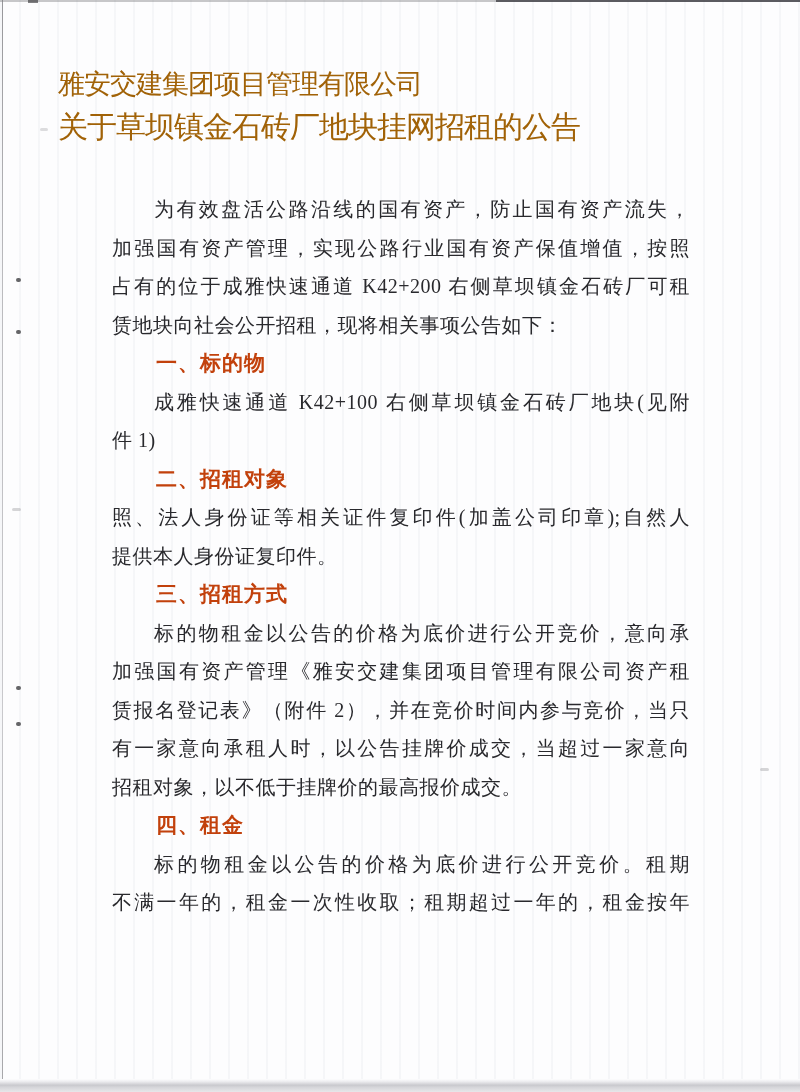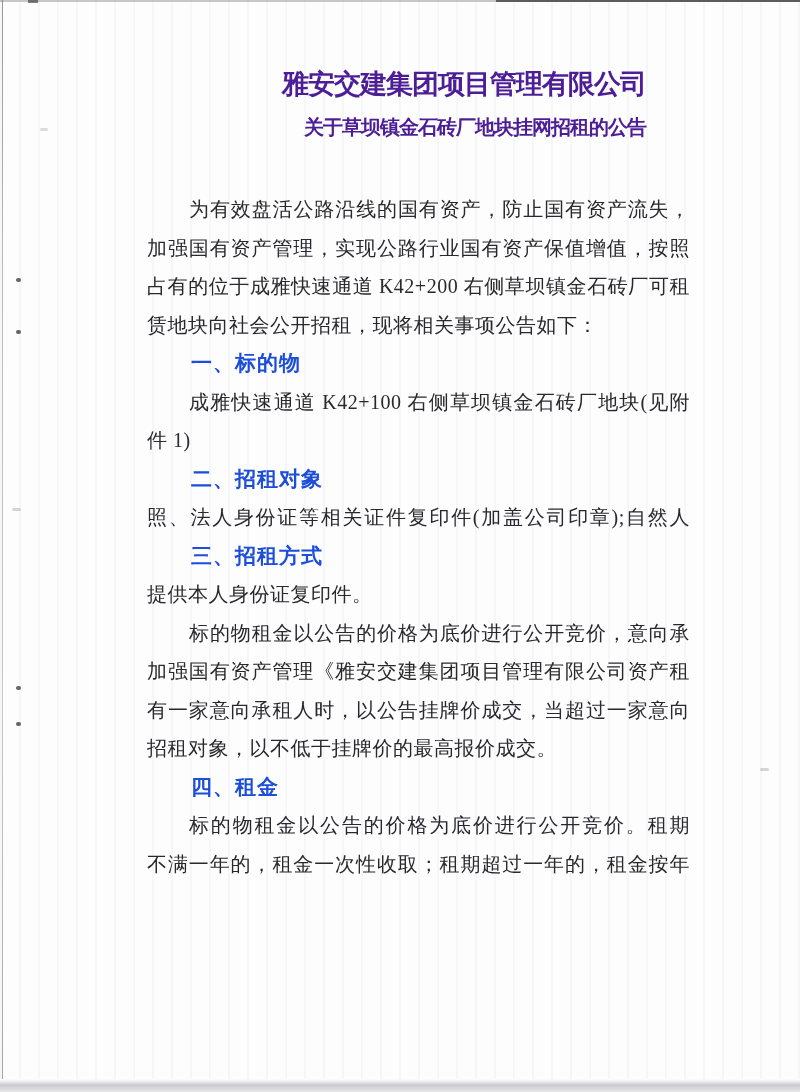--- a/index.html
+++ b/index.html
@@ -55,48 +55,47 @@
   .speck.s2 { left: 16px; top: 330px; }
   .speck.s3 { left: 16px; top: 686px; }
   .speck.s4 { left: 16px; top: 722px; }
   .speck.f1 { left: 40px; top: 128px; opacity: 0.18; width: 8px; height: 3px; }
   .speck.f2 { left: 12px; top: 508px; opacity: 0.22; width: 9px; height: 3px; }
   .speck.f3 { left: 760px; top: 768px; opacity: 0.22; width: 9px; height: 3px; }
 
   
   .title-block {
     position: absolute; left: 58px; top: 64px; width: 588px;
-    text-align: right; color: #4c1d95; font-weight: bold;
+    text-align: left; color: #a16207; font-weight: normal;
   }
   .title-line-1 { font-size: 27px; line-height: 40px; letter-spacing: -1px; }
-  .title-line-2 { font-size: 20px; line-height: 46px; letter-spacing: -1px; }
+  .title-line-2 { font-size: 30px; line-height: 46px; letter-spacing: -1px; }
 
   
   .body-block {
     position: absolute; left: 112px; top: 190px; width: 578px;
     color: #29292d; font-size: 20px;
   }
   .line {
     line-height: 38.5px;
     height: 38.5px;
     overflow: hidden;
     letter-spacing: 0.5px;
-    margin-left: 35px;
   }
   .line.full {
     text-align: justify;
     text-align-last: justify;
   }
   .line.indent { text-indent: 42px; }
   .line.heading {
     font-family: "Liberation Sans", "DejaVu Sans", sans-serif;
     font-weight: bold;
     font-size: 21px;
     padding-left: 44px;
-    color: #1d4ed8;
+    color: #c2410c;
     letter-spacing: 1px;
   }
 </style>
 </head>
 <body>
 
 <div class="page">
 
   <div class="edge-top"></div>
   <div class="edge-top-right"></div>
@@ -120,24 +119,25 @@
   <div class="body-block">
       <div class="line body indent full">为有效盘活公路沿线的国有资产，防止国有资产流失，</div>
       <div class="line body full">加强国有资产管理，实现公路行业国有资产保值增值，按照</div>
       <div class="line body full">占有的位于成雅快速通道 K42+200 右侧草坝镇金石砖厂可租</div>
       <div class="line body">赁地块向社会公开招租，现将相关事项公告如下：</div>
       <div class="line heading">一、标的物</div>
       <div class="line body indent full">成雅快速通道 K42+100 右侧草坝镇金石砖厂地块(见附</div>
       <div class="line body">件 1)</div>
       <div class="line heading">二、招租对象</div>
       <div class="line body full">照、法人身份证等相关证件复印件(加盖公司印章);自然人</div>
+      <div class="line body">提供本人身份证复印件。</div>
       <div class="line heading">三、招租方式</div>
-      <div class="line body">提供本人身份证复印件。</div>
       <div class="line body indent full">标的物租金以公告的价格为底价进行公开竞价，意向承</div>
       <div class="line body full">加强国有资产管理《雅安交建集团项目管理有限公司资产租</div>
+      <div class="line body full">赁报名登记表》（附件 2），并在竞价时间内参与竞价，当只</div>
       <div class="line body full">有一家意向承租人时，以公告挂牌价成交，当超过一家意向</div>
       <div class="line body">招租对象，以不低于挂牌价的最高报价成交。</div>
       <div class="line heading">四、租金</div>
       <div class="line body indent full">标的物租金以公告的价格为底价进行公开竞价。租期</div>
       <div class="line body full">不满一年的，租金一次性收取；租期超过一年的，租金按年</div>
     </div>
 
 </div>
 
 </body></html>

